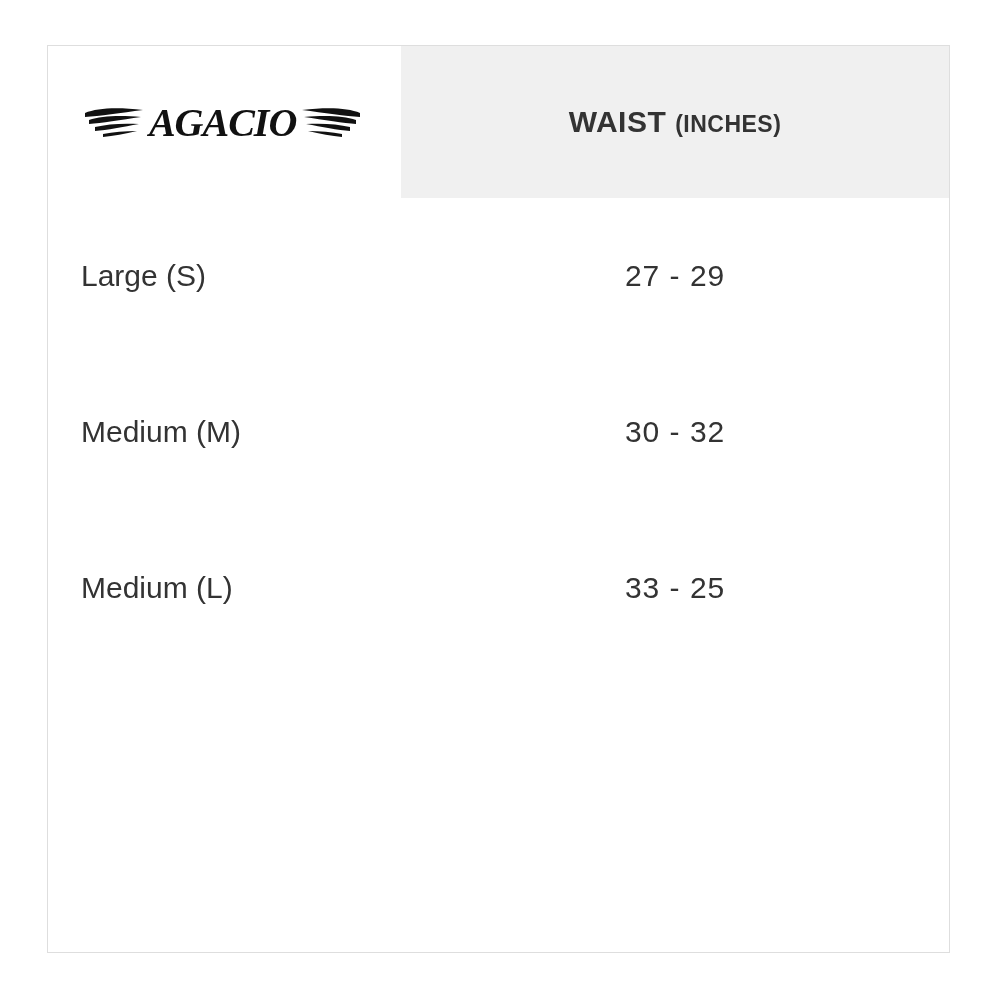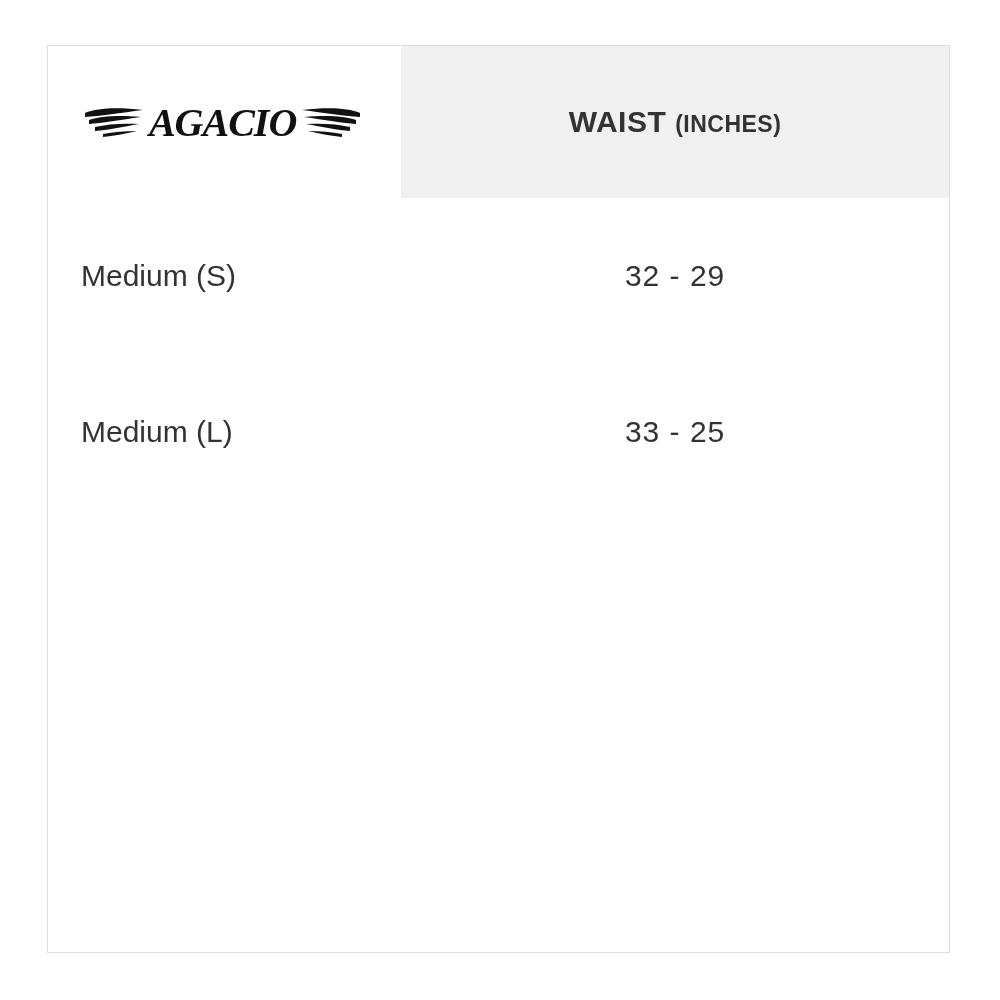--- a/index.html
+++ b/index.html
@@ -158,22 +158,26 @@
               </span>
             </span>
           </th>
           <th class="head-cell-right">
             <span>WAIST </span><span class="unit">(INCHES)</span>
           </th>
         </tr>
       </thead>
       <tbody>
         <tr>
-          <td class="size-name">Medium (S)</td>
-          <td class="size-value">32 - 29</td>
+          <td class="size-name">Large (S)</td>
+          <td class="size-value">27 - 29</td>
+        </tr>
+        <tr>
+          <td class="size-name">Medium (M)</td>
+          <td class="size-value">30 - 32</td>
         </tr>
         <tr>
           <td class="size-name">Medium (L)</td>
           <td class="size-value">33 - 25</td>
         </tr>
       </tbody>
     </table>
 
   </div>
 </div>

